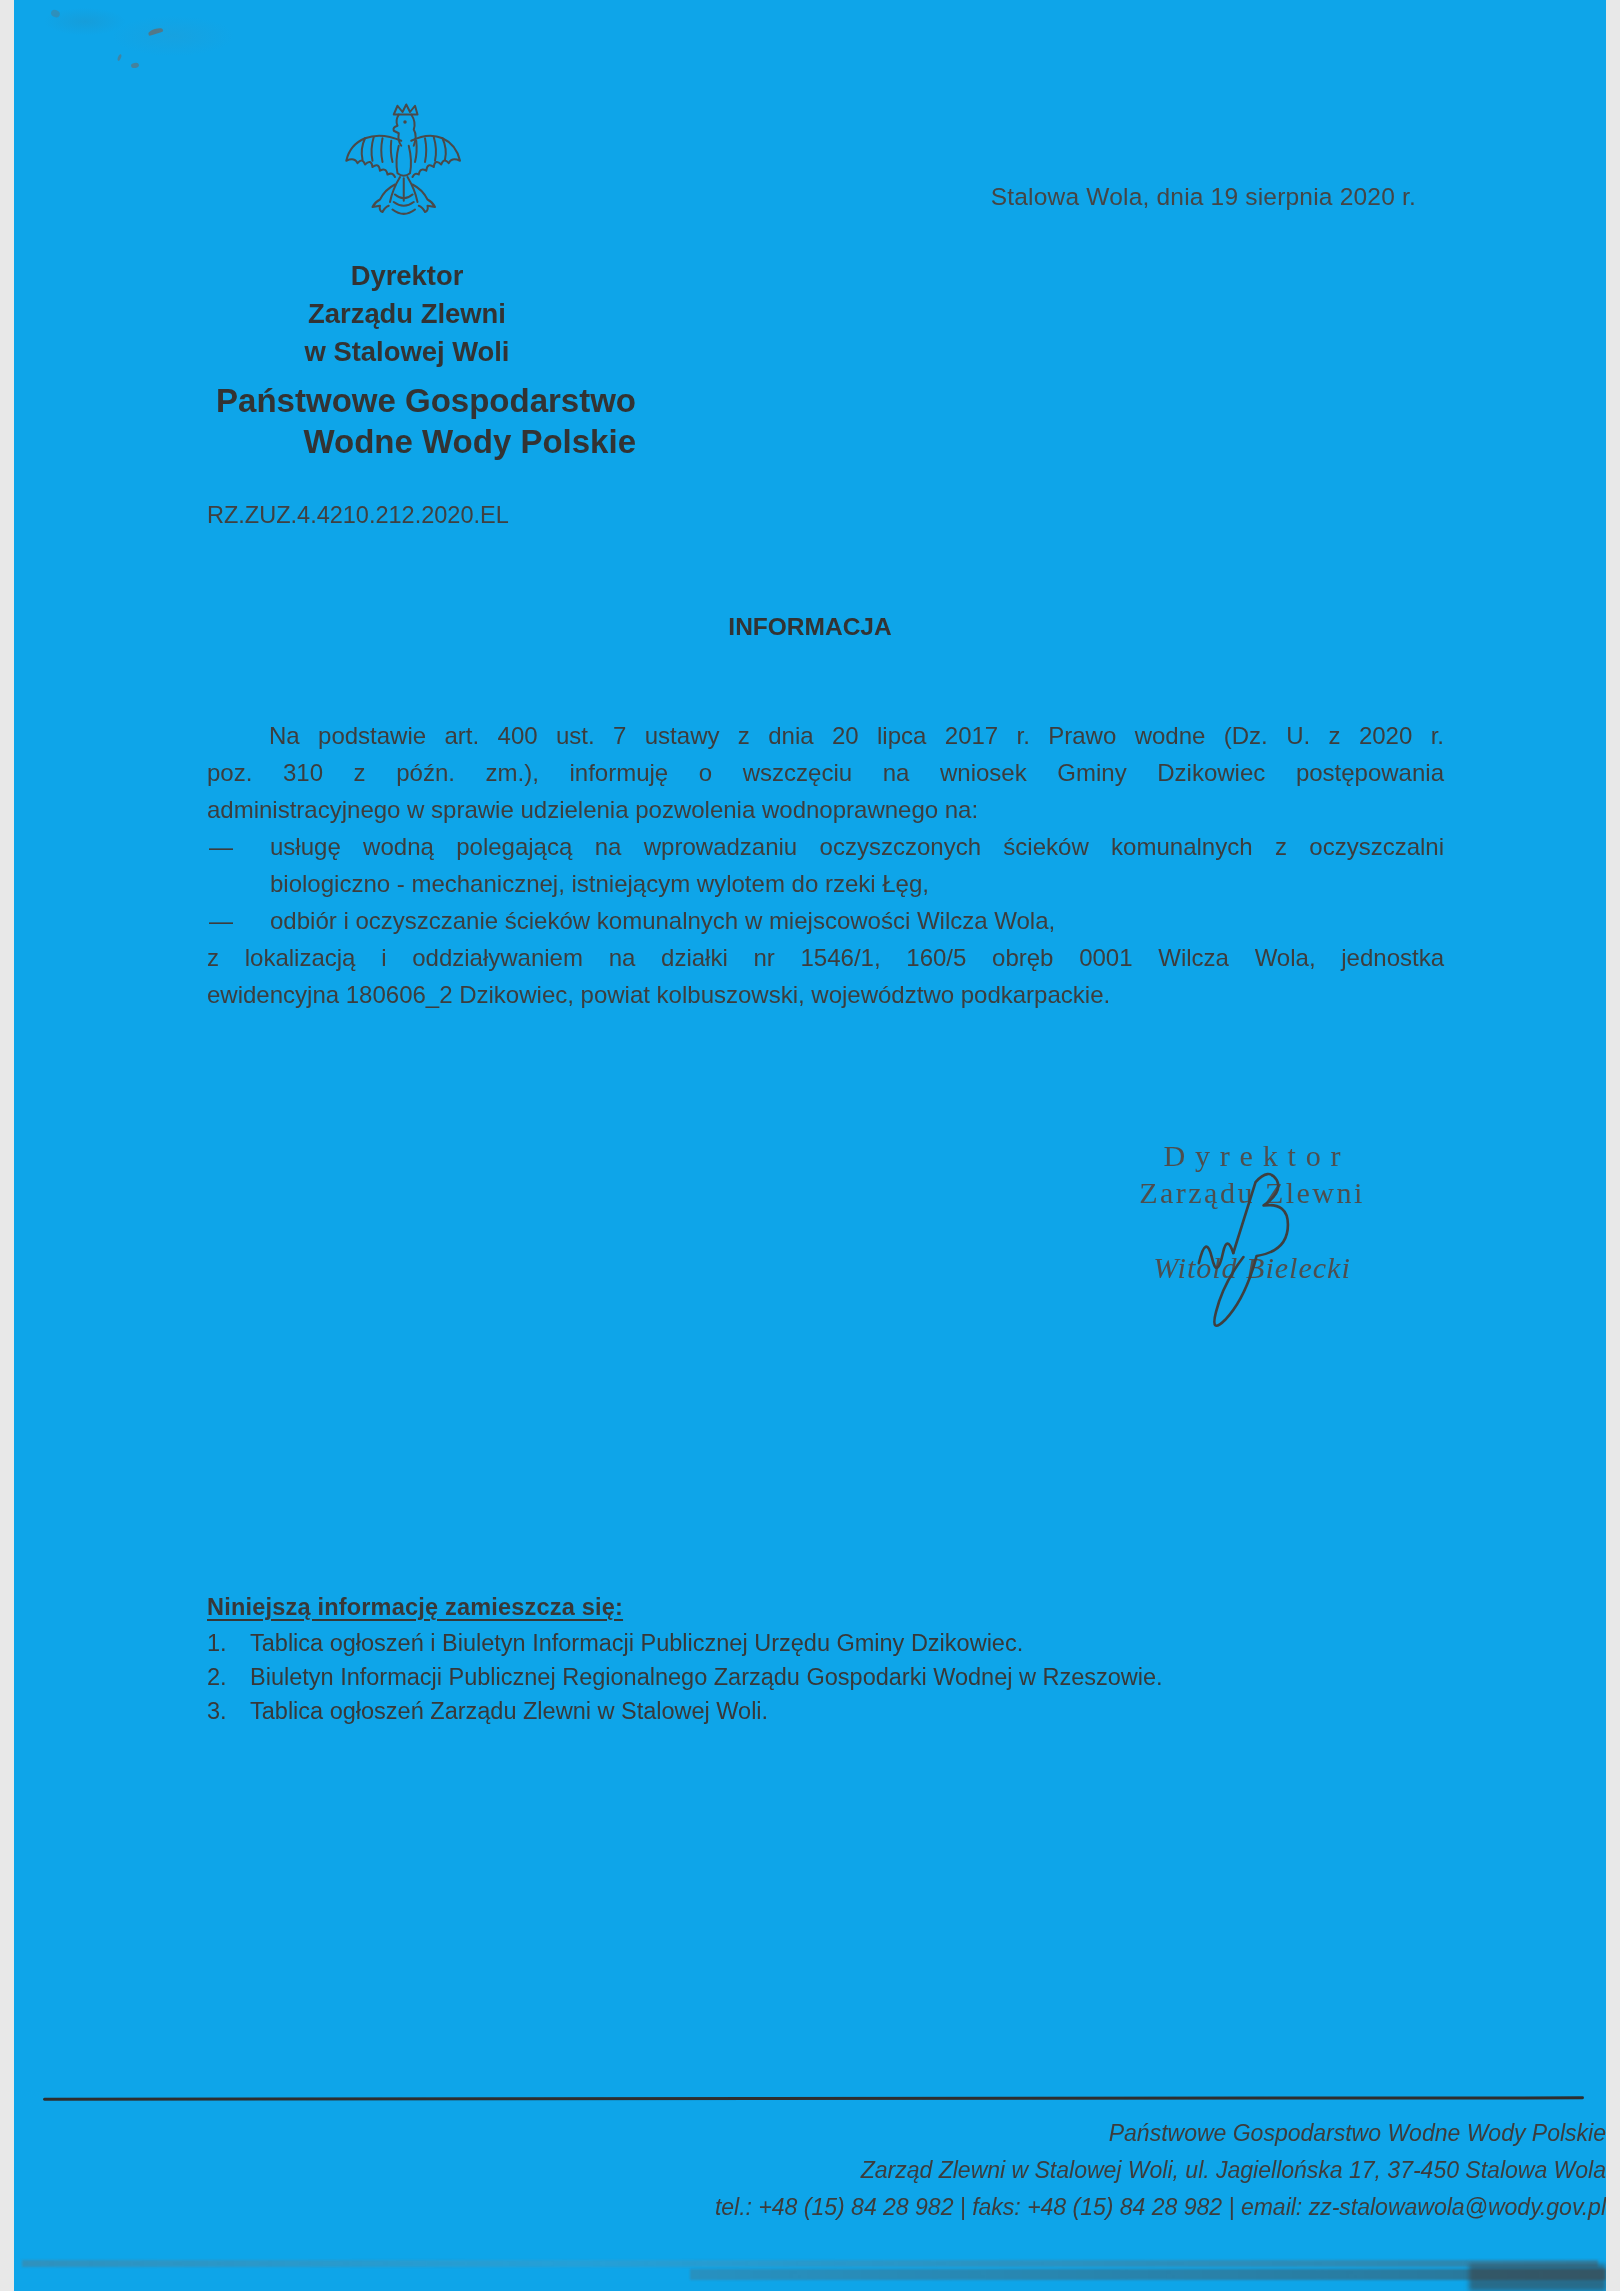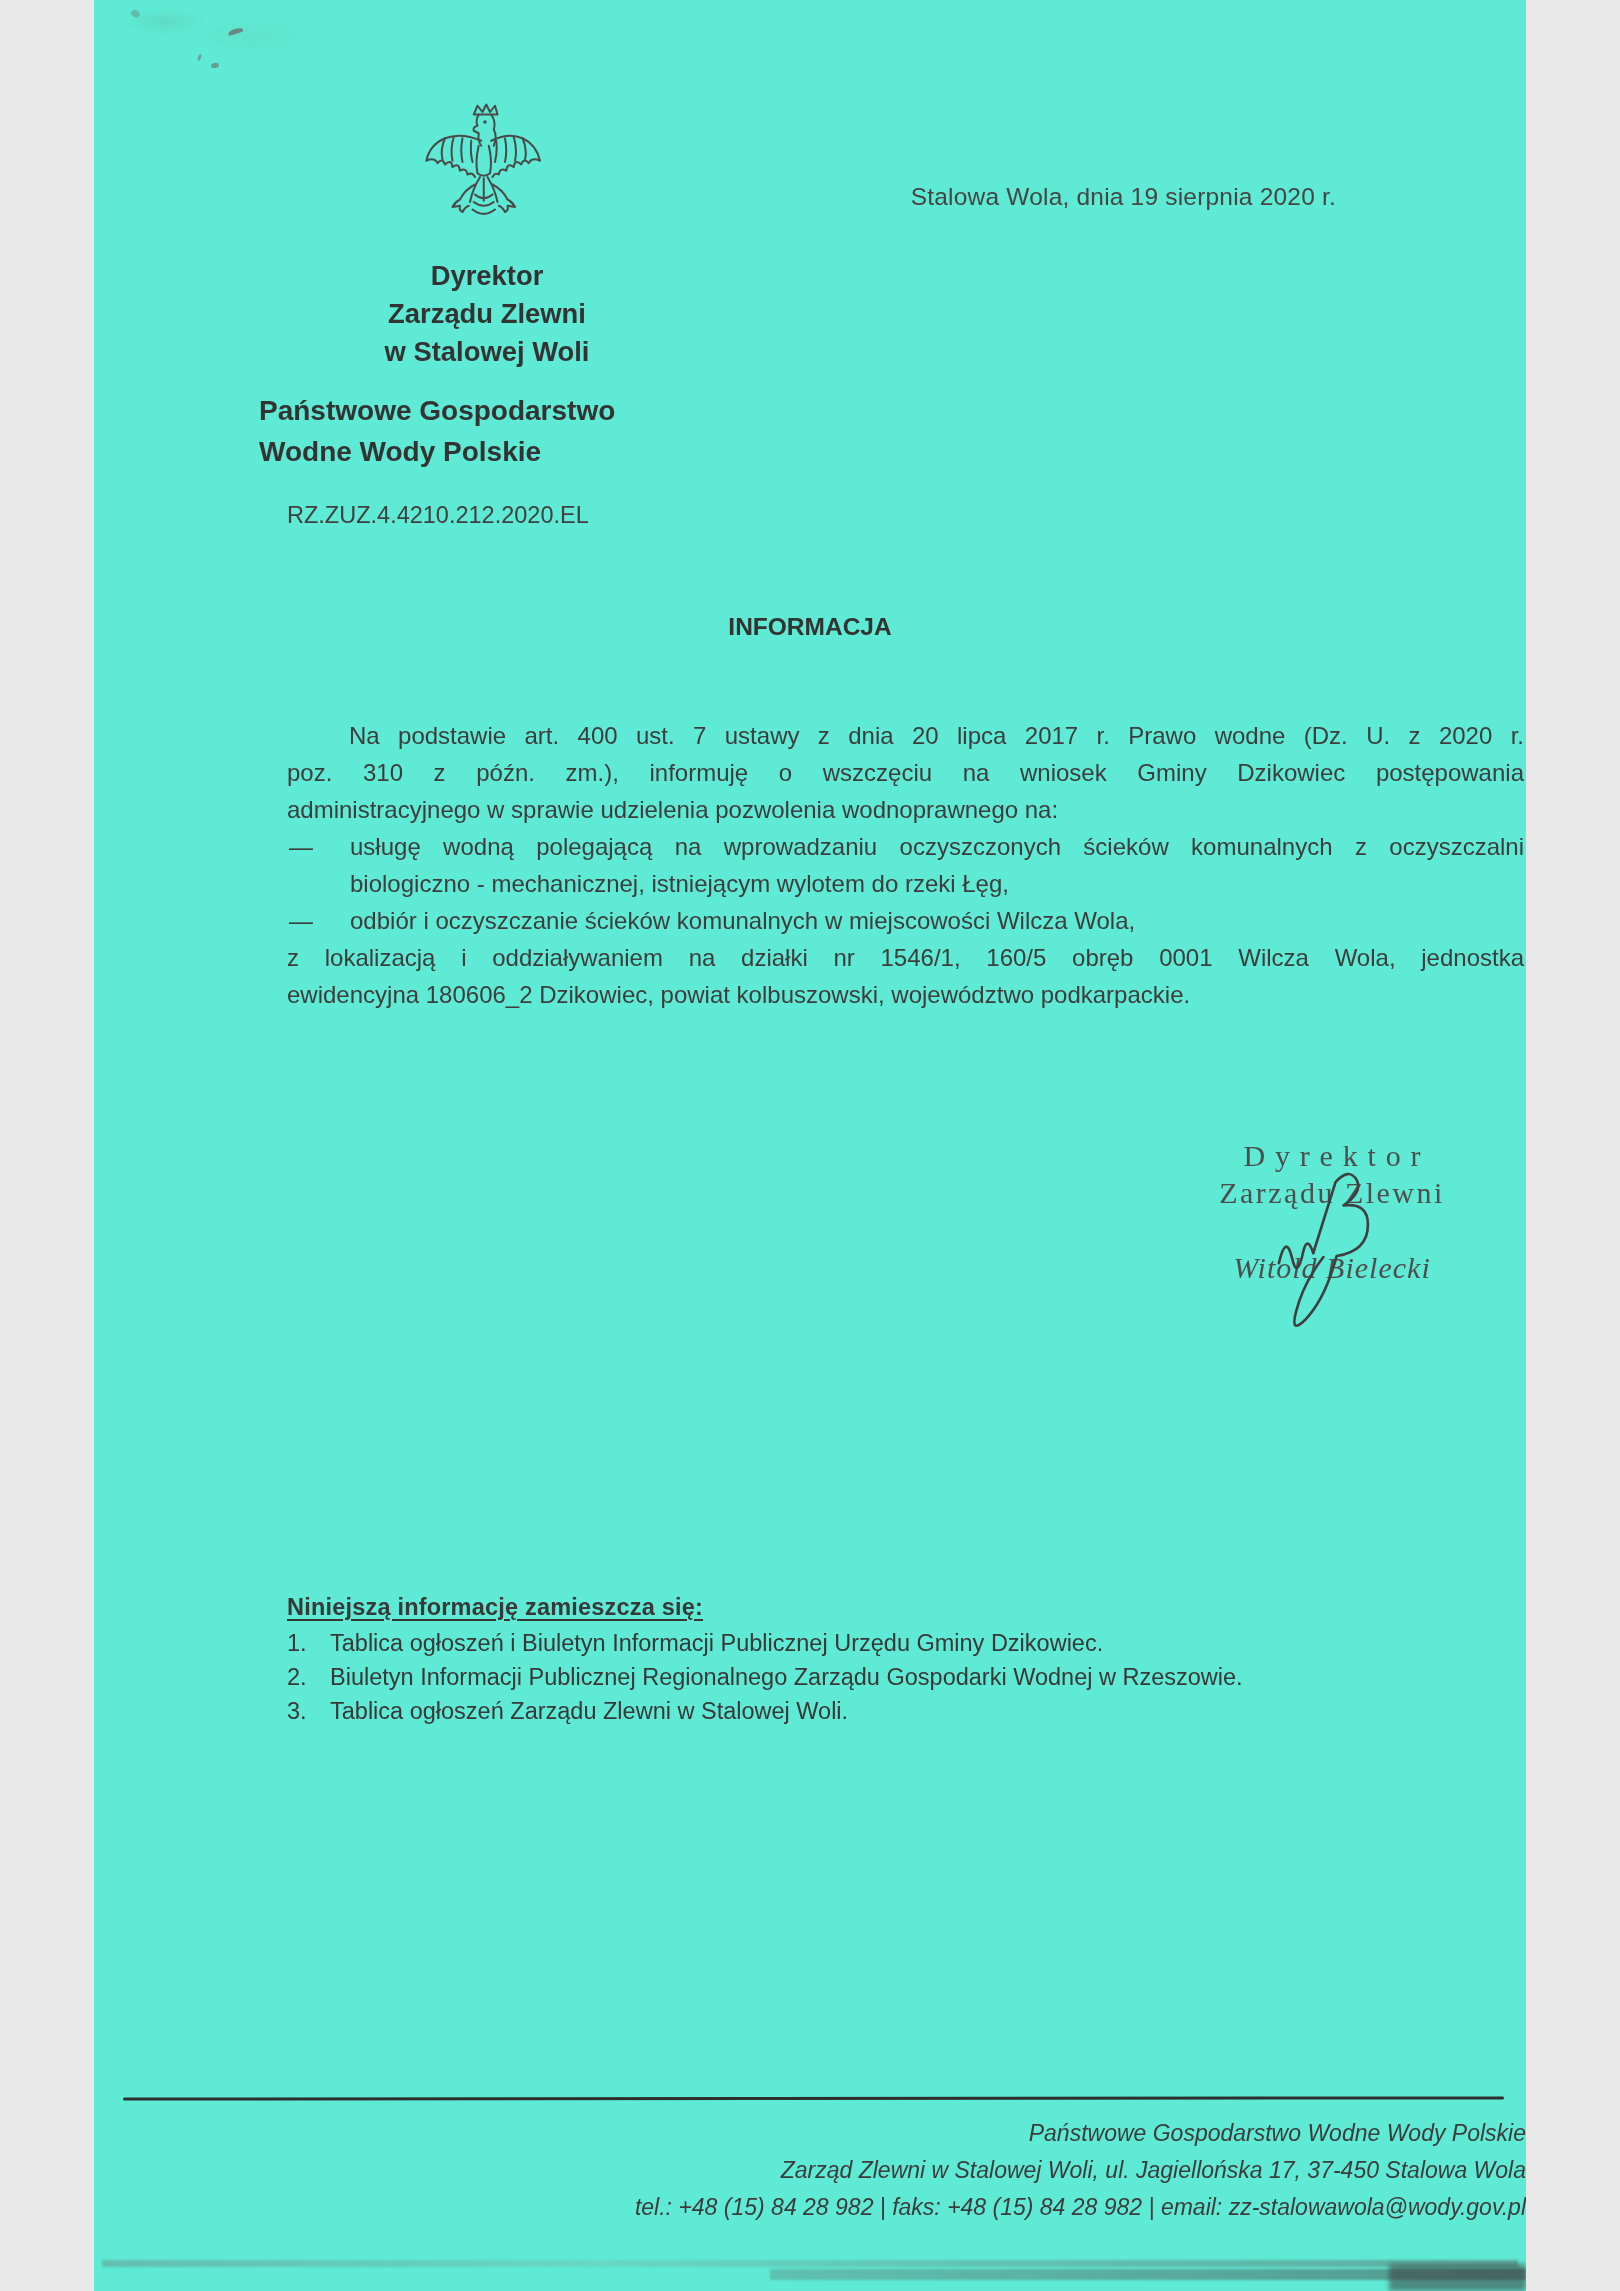--- a/index.html
+++ b/index.html
@@ -1,20 +1,20 @@
 <!DOCTYPE html>
 <html lang="pl"><head>
 <meta charset="utf-8">
 <style>
   html,body { margin:0; padding:0; background:#e8e8e8; }
   .page {
     position:relative;
-    width:1432px; height:2292px;
+    width:1592px; height:2292px;
     margin:0 auto;
-    background:#5eead4;
+    background:#0ea5e9;
     overflow:hidden;
     font-family:"Liberation Sans","DejaVu Sans",sans-serif;
     color:#3d3d3d;
   }
   .scan { filter: blur(0.3px); }
 
   
   .smudge-top {
     position:absolute; left:11.8px; top:2px; width:216px; height:88px;
     background:
@@ -31,22 +31,22 @@
   .emblem { position:absolute; left:326px; top:101px; width:125px; height:142px; }
   .date-line {
     position:absolute; top:183px; right:190px;
     font-size:24.5px; letter-spacing:0.2px; color:#454545;
   }
   .issuer-title {
     position:absolute; left:235px; top:257px; width:316px;
     text-align:center; font-weight:bold; font-size:27.4px; line-height:38px; color:#333;
   }
   .issuer-org {
-    position:absolute; left:165px; top:390px; width:457px;
-    text-align:left; font-weight:bold; font-size:28px; line-height:41px; color:#333;
+    position:absolute; left:165px; top:380px; width:457px;
+    text-align:right; font-weight:bold; font-size:33px; line-height:41px; color:#333;
   }
   .case-number { position:absolute; left:193px; top:502px; font-size:23.5px; color:#404040; }
 
   
   .doc-title { position:absolute; left:0; width:100%; top:613px; text-align:center; }
   .doc-title .t1 { font-weight:bold; font-size:24.5px; color:#333; }
   .doc-title .t2 { font-weight:bold; font-size:24.5px; color:#333; margin-top:10.8px; }
 
   
   .body-text {

